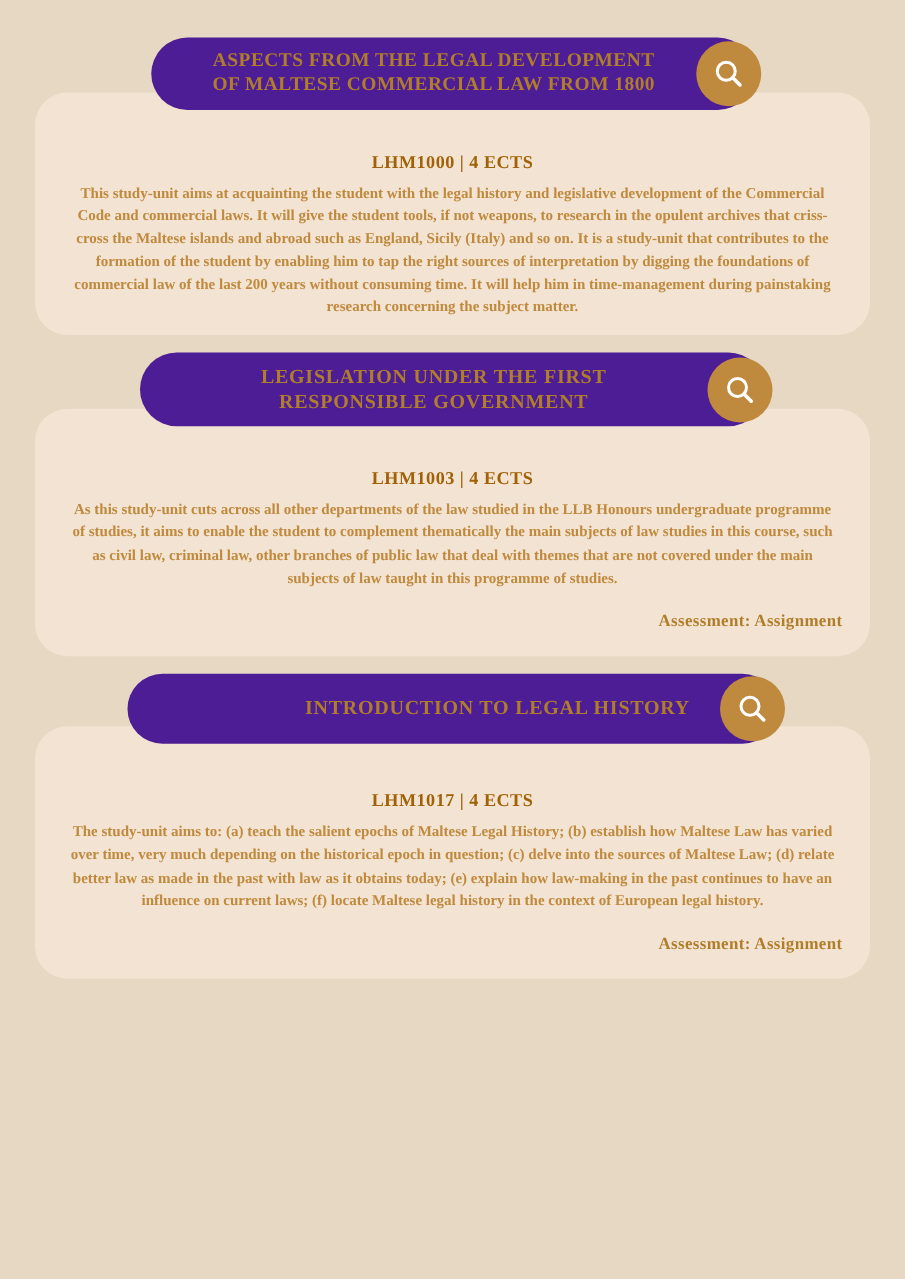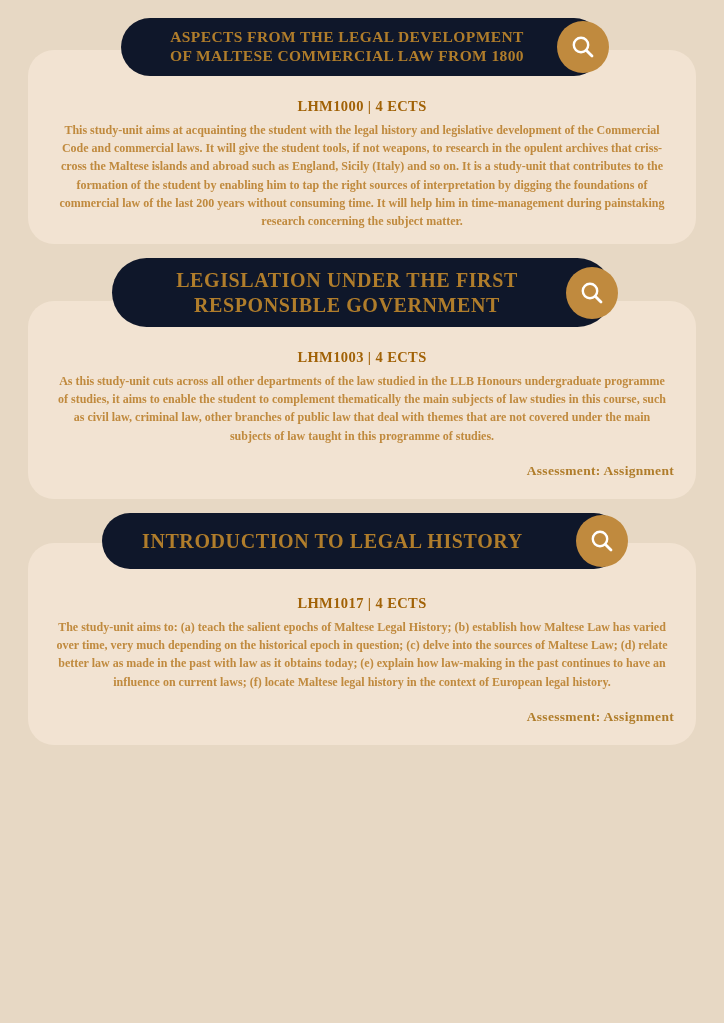--- a/index.html
+++ b/index.html
@@ -33,38 +33,38 @@
     border-radius: 26px;
     padding: 42px 22px 20px 22px;
     margin-top: -26px;
     text-align: center;
   }
 
   
   .title-pill {
     position: relative;
     z-index: 3;
-    background: #0f172a;
+    background: #4c1d95;
     border-radius: 40px;
     min-height: 56px;
-    margin: 0 auto;
+    margin: 12px auto;
     display: flex;
     align-items: center;
-    justify-content: flex-start;
+    justify-content: flex-end;
     padding: 10px 70px 10px 40px;
     box-sizing: border-box;
   }
   .pill-1 { width: 482px; }
   .pill-2 { width: 500px; }
   .pill-3 { width: 520px; }
 
   .title-text {
     color: #b07d2b;
     font-weight: bold;
-    font-size: 20px;
+    font-size: 16px;
     letter-spacing: 0.6px;
     line-height: 1.22;
     text-align: center;
     text-transform: uppercase;
   }
   .title-small { font-size: 15.5px; letter-spacing: 0.4px; }
 
   .search-badge {
     position: absolute;
     right: -6px;

